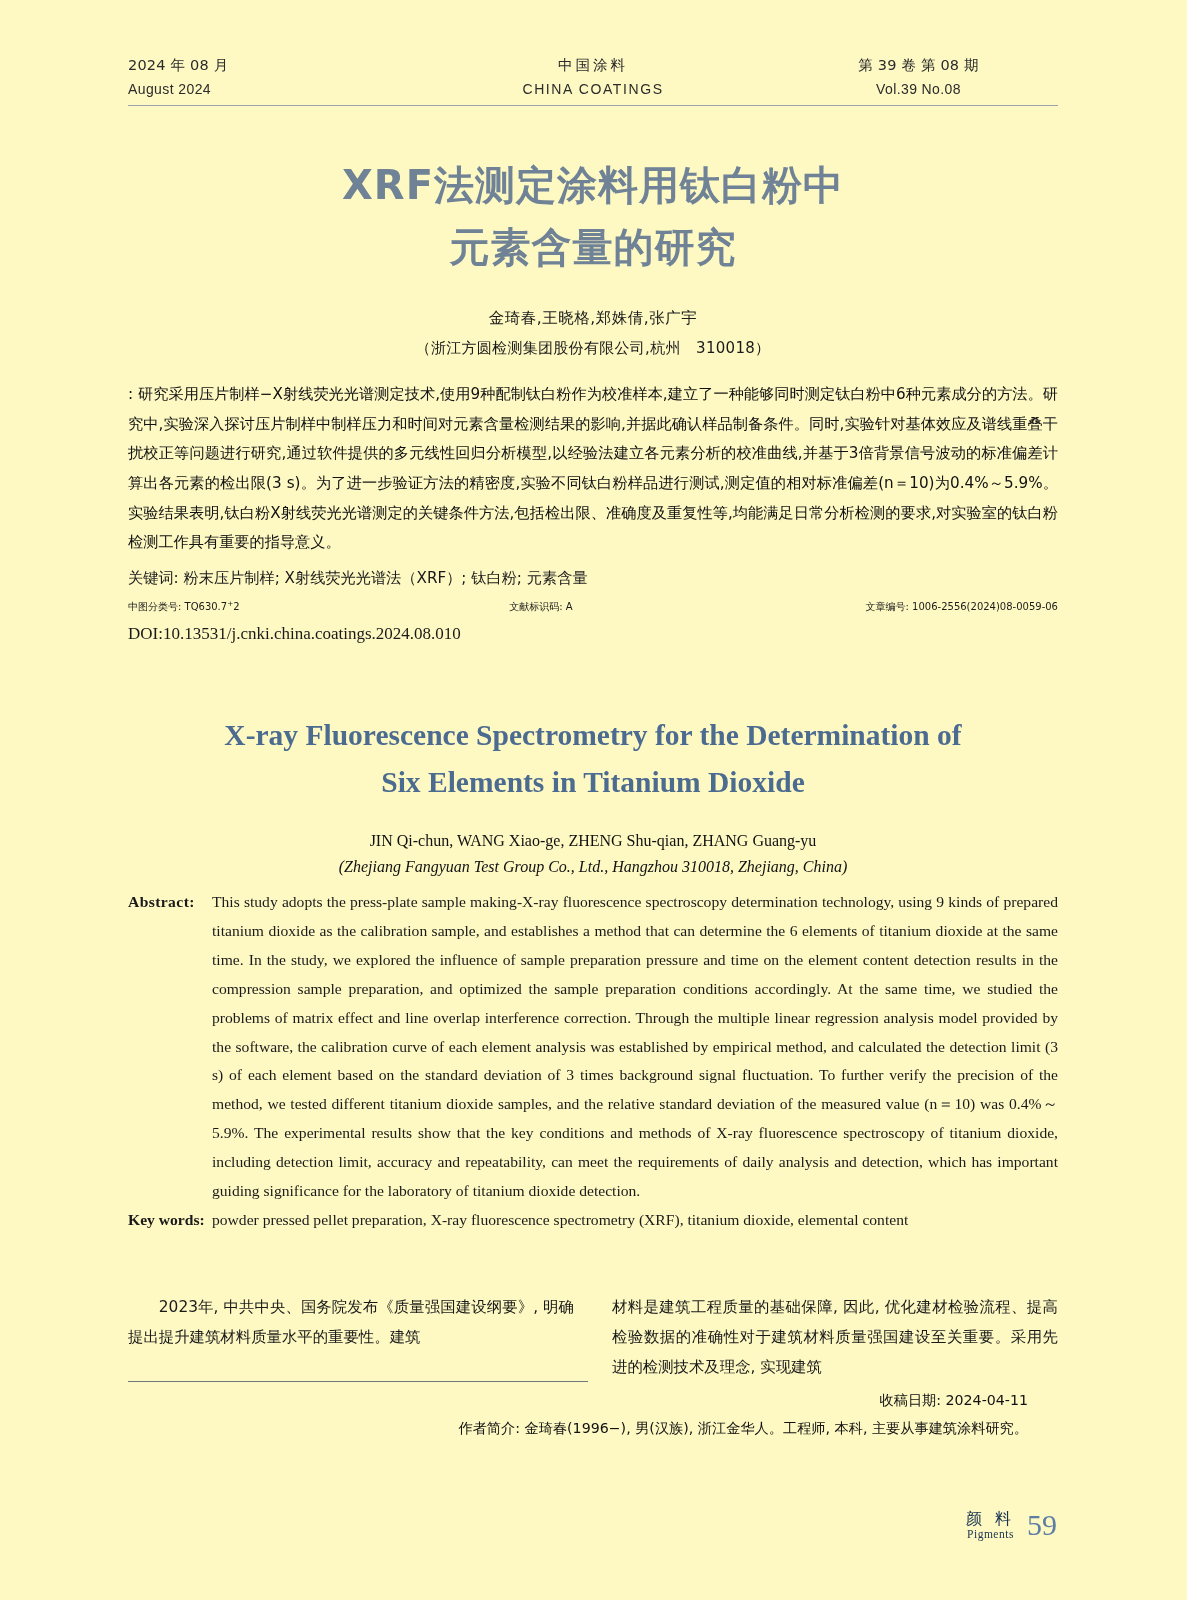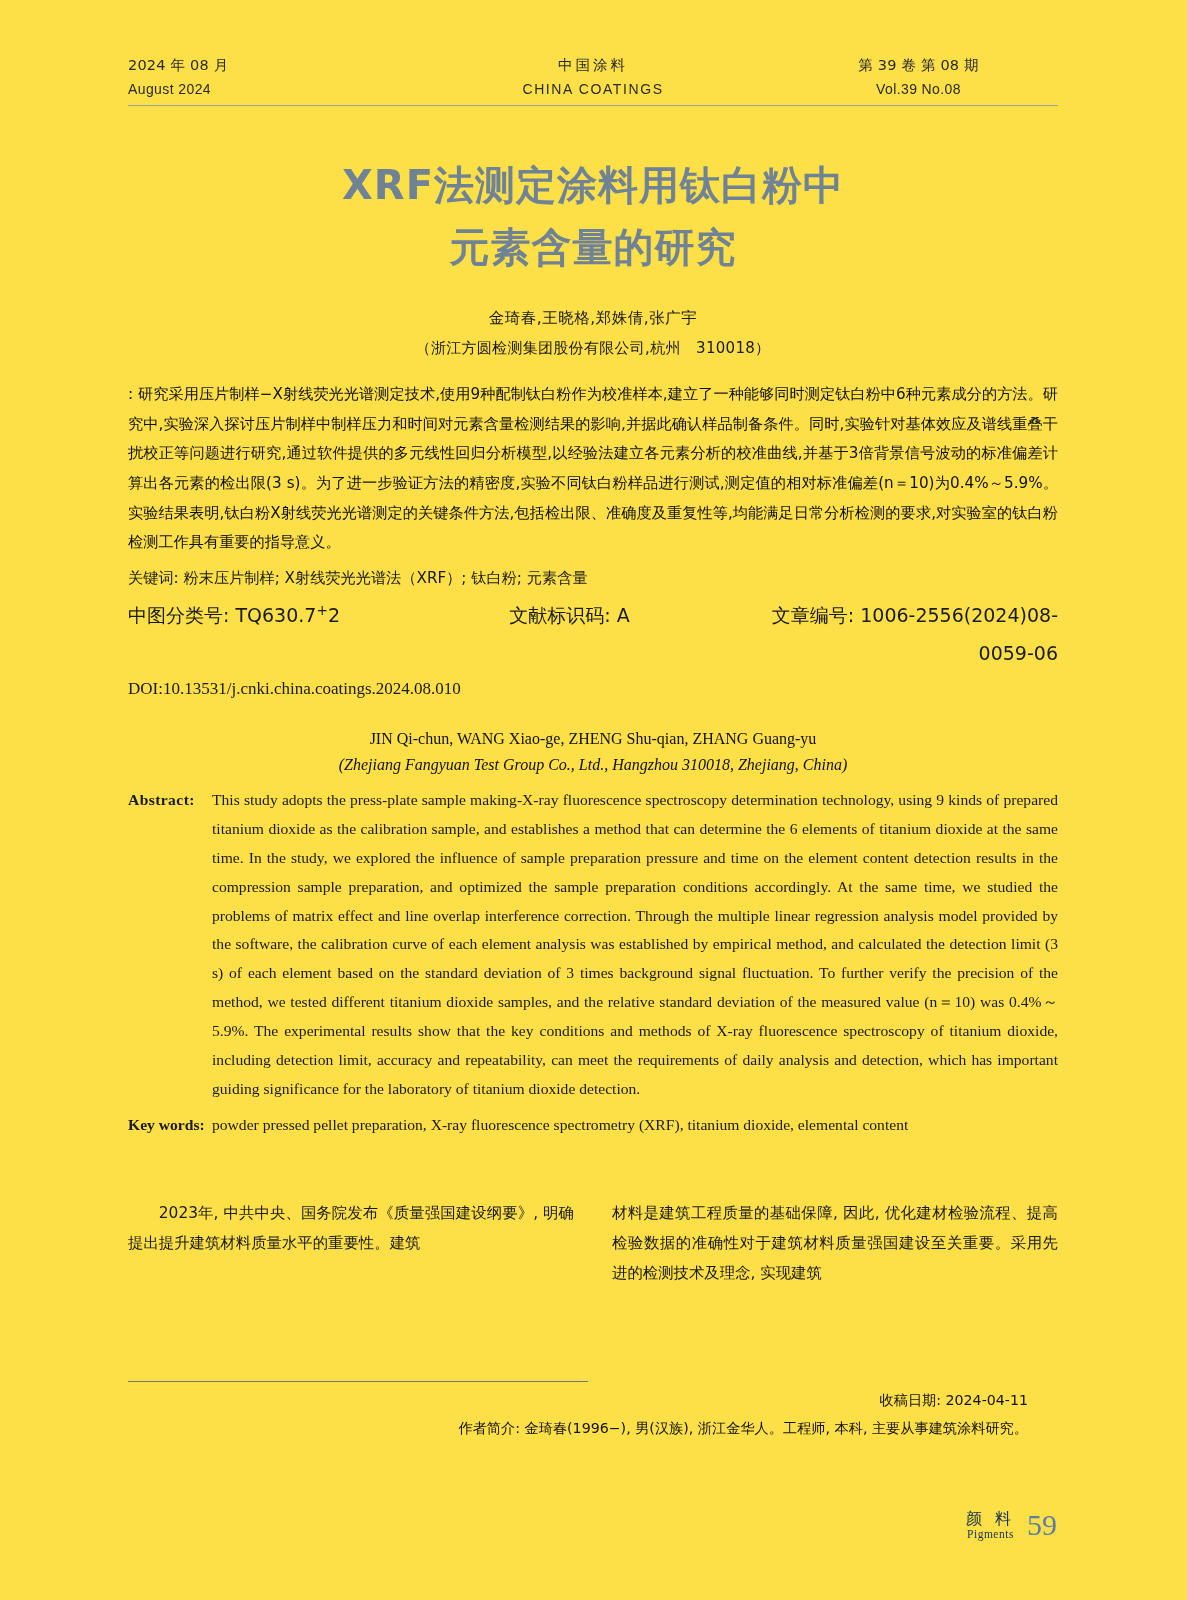--- a/index.html
+++ b/index.html
@@ -9,21 +9,21 @@
   }
   body {
     font-family: "Liberation Serif", serif;
     color: #1a1a1a;
   }
   .page {
     position: relative;
     width: 1187px;
     height: 1600px;
     margin: 0 auto;
-    background: #fde047;
+    background: #fef9c3;
     box-sizing: border-box;
   }
   .content {
     position: absolute;
     left: 128px;
     top: 0;
     width: 930px;
   }
 
   
@@ -103,21 +103,21 @@
   }
   .cn-kw {
     margin-top: 6px;
     font-family: "DejaVu Sans", sans-serif;
     font-size: 15.2px;
     line-height: 1.95;
   }
   .cn-meta {
     margin-top: 4px;
     font-family: "DejaVu Sans", sans-serif;
-    font-size: 19px;
+    font-size: 10px;
     line-height: 1.95;
     display: flex;
   }
   .cn-meta .m1 { width: 41%; }
   .cn-meta .m2 { width: 27%; }
   .cn-meta .m3 { width: 32%; text-align: right; }
   .cn-doi {
     margin-top: 2px;
     font-family: "Liberation Serif", serif;
     font-size: 17px;
@@ -162,21 +162,20 @@
     flex: 0 0 auto;
     width: 84px;
     font-weight: bold;
     letter-spacing: 0.4px;
   }
   .en-abs .body {
     flex: 1 1 auto;
     text-align: justify;
   }
   .en-kw {
-    margin-top: 8px;
     display: flex;
     font-family: "Liberation Serif", serif;
     font-size: 15.6px;
     line-height: 1.85;
   }
   .en-kw .lab {
     flex: 0 0 auto;
     width: 84px;
     font-weight: bold;
   }
@@ -295,20 +294,24 @@
     </div>
     <div class="cn-kw">关键词: 粉末压片制样; X射线荧光光谱法（XRF）; 钛白粉; 元素含量</div>
 
     <div class="cn-meta">
       <div class="m1"><span>中图分类号: TQ630.7</span><sup>+</sup><span>2</span></div>
       <div class="m2">文献标识码: A</div>
       <div class="m3">文章编号: 1006-2556(2024)08-0059-06</div>
     </div>
     <div class="cn-doi">DOI:10.13531/j.cnki.china.coatings.2024.08.010</div>
 
+    <div class="en-title">
+      <div>X-ray Fluorescence Spectrometry for the Determination of</div>
+      <div>Six Elements in Titanium Dioxide</div>
+    </div>
     <div class="en-authors">JIN Qi-chun, WANG Xiao-ge, ZHENG Shu-qian, ZHANG Guang-yu</div>
     <div class="en-affil">(Zhejiang Fangyuan Test Group Co., Ltd., Hangzhou 310018, Zhejiang, China)</div>
 
     <div class="en-abs">
       <div class="lab">Abstract:</div>
       <div class="body">This study adopts the press-plate sample making-X-ray fluorescence spectroscopy determination technology, using 9 kinds of prepared titanium dioxide as the calibration sample, and establishes a method that can determine the 6 elements of titanium dioxide at the same time. In the study, we explored the influence of sample preparation pressure and time on the element content detection results in the compression sample preparation, and optimized the sample preparation conditions accordingly. At the same time, we studied the problems of matrix effect and line overlap interference correction. Through the multiple linear regression analysis model provided by the software, the calibration curve of each element analysis was established by empirical method, and calculated the detection limit (3 s) of each element based on the standard deviation of 3 times background signal fluctuation. To further verify the precision of the method, we tested different titanium dioxide samples, and the relative standard deviation of the measured value (n＝10) was 0.4%～5.9%. The experimental results show that the key conditions and methods of X-ray fluorescence spectroscopy of titanium dioxide, including detection limit, accuracy and repeatability, can meet the requirements of daily analysis and detection, which has important guiding significance for the laboratory of titanium dioxide detection.</div>
     </div>
     <div class="en-kw">
       <div class="lab">Key words:</div>
       <div class="body">powder pressed pellet preparation, X-ray fluorescence spectrometry (XRF), titanium dioxide, elemental content</div>

